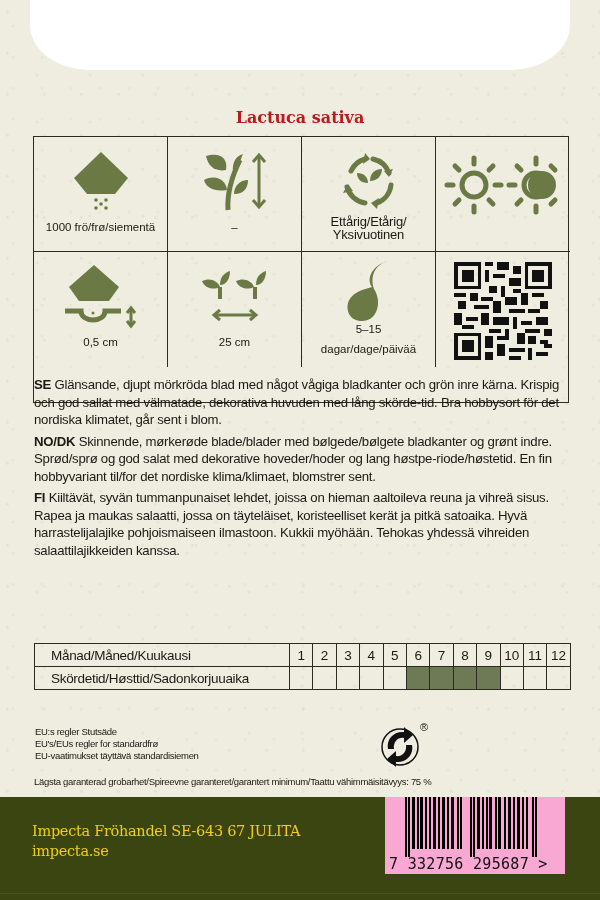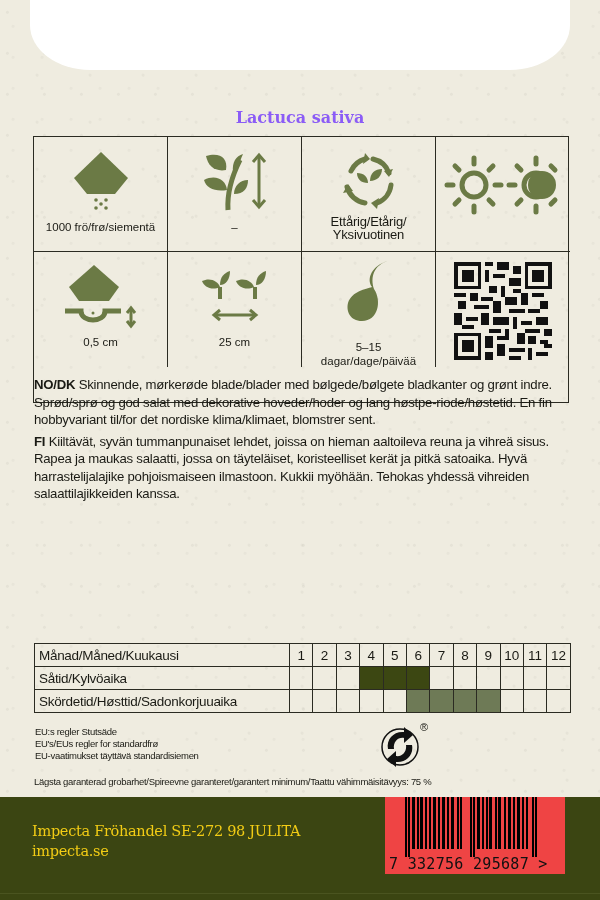--- a/index.html
+++ b/index.html
@@ -18,21 +18,21 @@
   .hang-cutout {
     position: absolute; left: 30px; top: -10px; width: 540px; height: 80px;
     background: #ffffff;
     border-radius: 0 0 60px 60px / 0 0 45px 45px;
   }
   .hang-cutout::before, .hang-cutout::after { content: none; }
 
   .latin-title {
     position: absolute; left: 0; top: 108px; width: 600px; text-align: center;
     font-family: "DejaVu Serif", serif; font-weight: bold; font-size: 16px;
-    color: #8b5cf6;
+    color: #b91c1c;
   }
 
   .info-grid {
     position: absolute; left: 33px; top: 136px; width: 536px; height: 267px;
     border: 1.2px solid #2b2b22;
     display: grid;
     grid-template-columns: 134px 134px 134px 134px;
     grid-template-rows: 115px 115px;
   }
   .cell {
@@ -55,21 +55,21 @@
     letter-spacing: -0.25px; color: #1a1a14;
   }
   .desc p { margin-bottom: 4px; }
   .desc b { font-weight: bold; }
 
   .cal {
     position: absolute; left: 34px; top: 643px; border-collapse: collapse;
     font-family: "Liberation Sans", sans-serif; font-size: 13.5px;
   }
   .cal td { border: 1.2px solid #2b2b22; height: 23px; padding: 0; }
-  .cal td.label { width: 255px; padding-left: 4px; letter-spacing: -0.3px; }
+  .cal td.label { width: 255px; padding-left: 16px; letter-spacing: -0.3px; }
   .cal td.m { width: 23.4px; text-align: center; }
 
   .fine {
     position: absolute; left: 35px; top: 726px;
     font-family: "Liberation Sans", sans-serif; font-size: 9.5px; line-height: 12px; letter-spacing: -0.3px;
   }
   .germ {
     position: absolute; left: 34px; top: 776px;
     font-family: "Liberation Sans", sans-serif; font-size: 9.5px; letter-spacing: -0.3px;
   }
@@ -80,21 +80,21 @@
     background: #3b4512;
   }
   .footer .line { position: absolute; left: 0; right: 0; top: 96px; height: 1px; background: #4a5420; }
   .footer .addr {
     position: absolute; left: 32px; top: 24px;
     font-family: "DejaVu Serif", serif; font-size: 14.5px; line-height: 20px; color: #f2cc15;
     letter-spacing: -0.3px;
   }
   .barcode {
     position: absolute; left: 385px; top: 0; width: 180px; height: 77px;
-    background: #ef4444;
+    background: #f9a8d4;
   }
   .barcode svg { position: absolute; left: 0; top: 0; }
   .barcode .digits {
     position: absolute; left: 4px; bottom: 1px;
     font-family: "DejaVu Sans Mono", monospace; font-size: 15px; color: #111; letter-spacing: 0.3px;
   }
 </style>
 </head>
 <body>
 
@@ -224,21 +224,21 @@
     </div>
     <div class="caption">25 cm</div>
   </div>
 
   <div class="cell">
     <div class="icon" style="top:6px">
       <svg width="50" height="70" viewBox="0 0 50 70">
         <path d="M44 4 C30 8 26 20 30 32 C38 44 34 64 18 64 C6 64 2 54 4 46 C8 34 22 32 28 30 C22 22 28 8 44 4Z" fill="#6b7a45"></path>
       </svg>
     </div>
-    <div class="caption two" style="top:88px;line-height:14px">
+    <div class="caption two" style="top:67px;line-height:20px">
       <span style="white-space:pre-line">5–15
 dagar/dage/päivää</span>
     </div>
   </div>
 
   <div class="cell">
     <div class="icon" style="top:9px;height:100px">
       <svg width="98" height="98" viewBox="0 0 25 25" shape-rendering="crispEdges">
         <rect width="25" height="25" fill="none"></rect>
         <g fill="#111">
@@ -290,20 +290,21 @@
           <rect x="8" y="23" width="2" height="2"></rect>
             <rect x="14" y="24" width="3" height="1"></rect>
             <rect x="23" y="21" width="2" height="1"></rect>
         </g>
       </svg>
     </div>
   </div>
 </div>
 
 <div class="desc">
+  <p><b>SE</b> <span>Glänsande, djupt mörkröda blad med något vågiga bladkanter och grön inre kärna. Krispig och god sallat med välmatade, dekorativa huvuden med lång skörde-tid. Bra hobbysort för det nordiska klimatet, går sent i blom.</span></p>
   <p><b>NO/DK</b> <span>Skinnende, mørkerøde blade/blader med bølgede/bølgete bladkanter og grønt indre. Sprød/sprø og god salat med dekorative hoveder/hoder og lang høstpe-riode/høstetid. En fin hobbyvariant til/for det nordiske klima/klimaet, blomstrer sent.</span></p>
   <p><b>FI</b> <span>Kiiltävät, syvän tummanpunaiset lehdet, joissa on hieman aaltoileva reuna ja vihreä sisus. Rapea ja maukas salaatti, jossa on täyteläiset, koristeelliset kerät ja pitkä satoaika. Hyvä harrastelijalajike pohjoismaiseen ilmastoon. Kukkii myöhään. Tehokas yhdessä vihreiden salaattilajikkeiden kanssa.</span></p>
 </div>
 
 <table class="cal">
   <tbody>
       <tr>
     <td class="label">Månad/Måned/Kuukausi</td>
     <td class="m">1</td>
     <td class="m">2</td>
@@ -312,35 +313,20 @@
     <td class="m">5</td>
     <td class="m">6</td>
     <td class="m">7</td>
     <td class="m">8</td>
     <td class="m">9</td>
     <td class="m">10</td>
     <td class="m">11</td>
     <td class="m">12</td>
   </tr>
   <tr>
-    <td class="label">Såtid/Kylvöaika</td>
-    <td class="m"></td>
-    <td class="m"></td>
-    <td class="m"></td>
-    <td class="m" style="background: rgb(60, 71, 18);"></td>
-    <td class="m" style="background: rgb(60, 71, 18);"></td>
-    <td class="m" style="background: rgb(60, 71, 18);"></td>
-    <td class="m"></td>
-    <td class="m"></td>
-    <td class="m"></td>
-    <td class="m"></td>
-    <td class="m"></td>
-    <td class="m"></td>
-  </tr>
-  <tr>
     <td class="label">Skördetid/Høsttid/Sadonkorjuuaika</td>
     <td class="m"></td>
     <td class="m"></td>
     <td class="m"></td>
     <td class="m"></td>
     <td class="m"></td>
     <td class="m" style="background: rgb(110, 122, 86);"></td>
     <td class="m" style="background: rgb(110, 122, 86);"></td>
     <td class="m" style="background: rgb(110, 122, 86);"></td>
     <td class="m" style="background: rgb(110, 122, 86);"></td>
@@ -364,21 +350,21 @@
     <path d="M32 22 C34 32 26 40 16 39 L16 44 L7 36 L16 28 L16 33 C22 34 27 29 26 22 Z" fill="#111"></path>
     <text x="38" y="10" font-family="DejaVu Sans, sans-serif" font-size="11" fill="#111"></text>
   </svg>
   <span style="position:absolute;left:40px;top:-2px;font-size:11px;">®</span>
 </div>
 
 <div class="germ">Lägsta garanterad grobarhet/Spireevne garanteret/garantert minimum/Taattu vähimmäisitävyys: 75 %</div>
 
 <div class="footer">
   <div class="addr">
-    <div>Impecta Fröhandel SE-272 98 JULITA</div>
+    <div>Impecta Fröhandel SE-643 67 JULITA</div>
     <div>impecta.se</div>
   </div>
   <div class="barcode">
     <svg width="180" height="60" viewBox="0 0 180 60" shape-rendering="crispEdges">
       <g fill="#000">
         <rect x="20" y="0" width="1.5" height="60"></rect>
           <rect x="23" y="0" width="1.5" height="60"></rect>
         <rect x="27" y="0" width="3" height="52"></rect>
           <rect x="32" y="0" width="1.5" height="52"></rect>
         <rect x="35" y="0" width="3" height="52"></rect>

